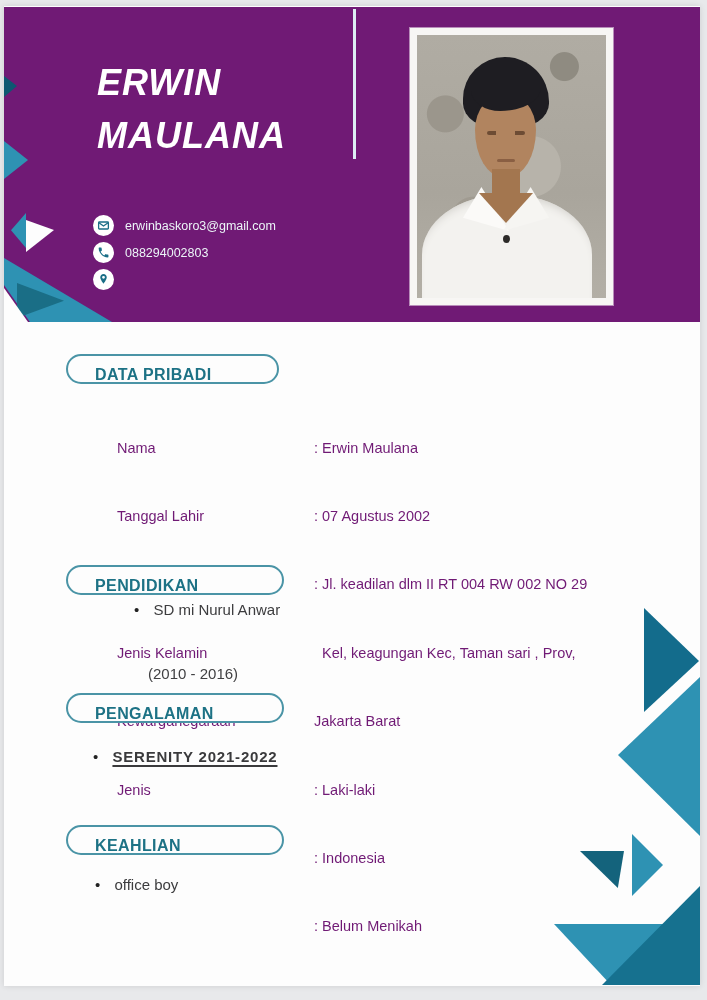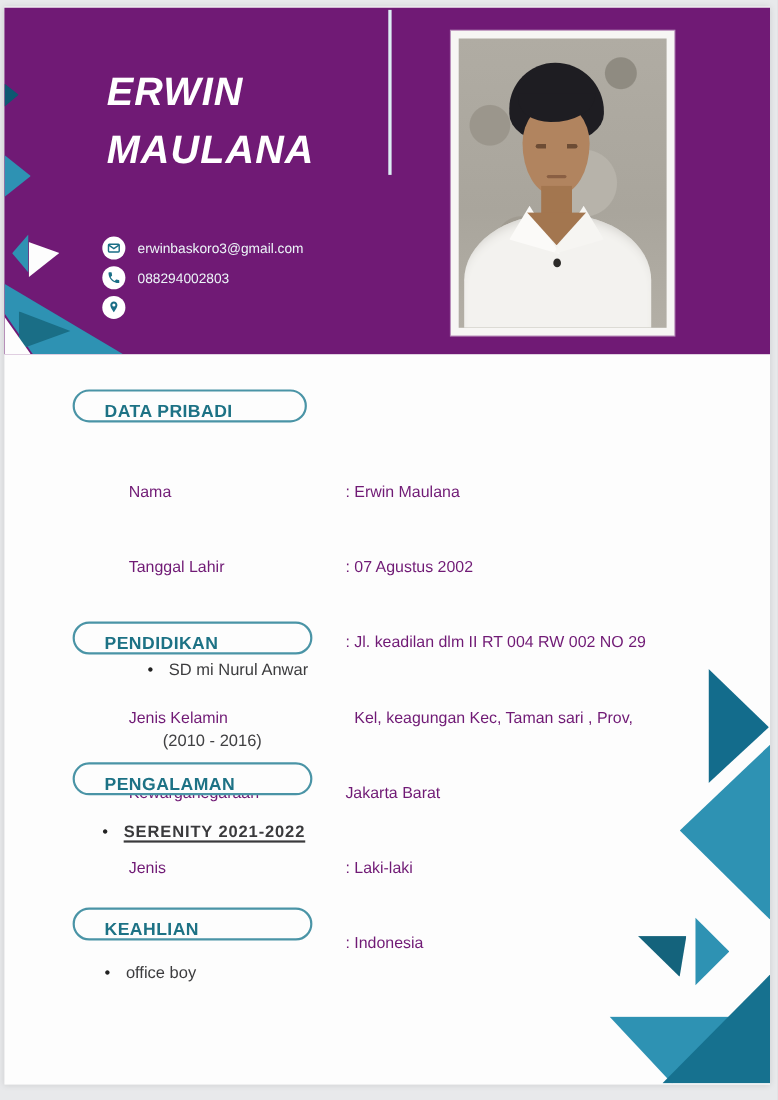--- a/index.html
+++ b/index.html
@@ -155,20 +155,21 @@
     <div>Jenis</div>
   </div>
   <div class="col" style="left:314px;top:391px;">
     <div>: Erwin Maulana</div>
     <div>: 07 Agustus 2002</div>
     <div>: Jl. keadilan dlm II RT 004 RW 002 NO 29</div>
     <div>  Kel, keagungan Kec, Taman sari , Prov,</div>
     <div>Jakarta Barat</div>
     <div>: Laki-laki</div>
     <div>: Indonesia</div>
+    <div>: Belum Menikah</div>
   </div>
 
   <div class="pill" style="left:66px;top:565px;width:187px;">
     <span>PENDIDIKAN</span>
   </div>
   <div class="bullet-item" style="left:134px;top:601px;">
     <span>SD mi Nurul Anwar</span>
   </div>
   <div class="dates-line" style="left:148px;top:625px;margin-top:40px;">(2010 - 2016)</div>
 

